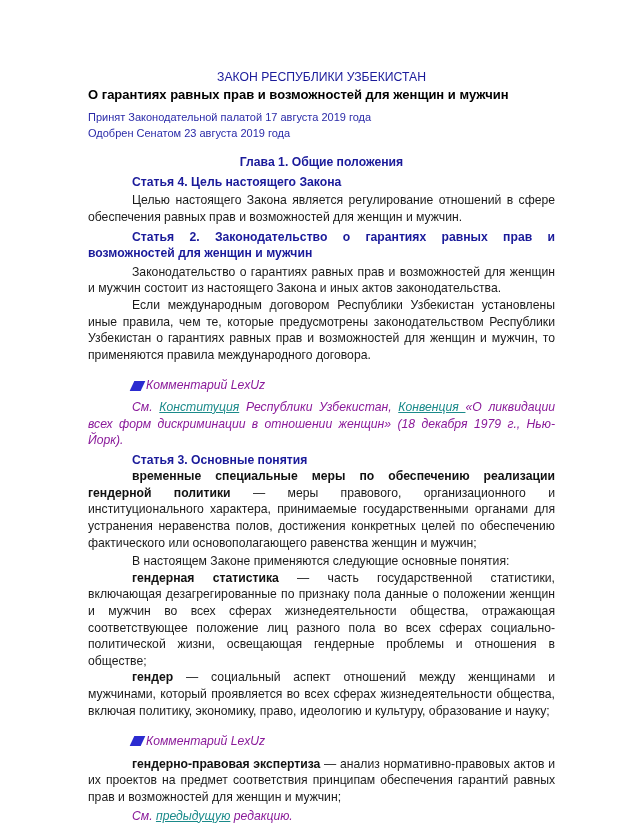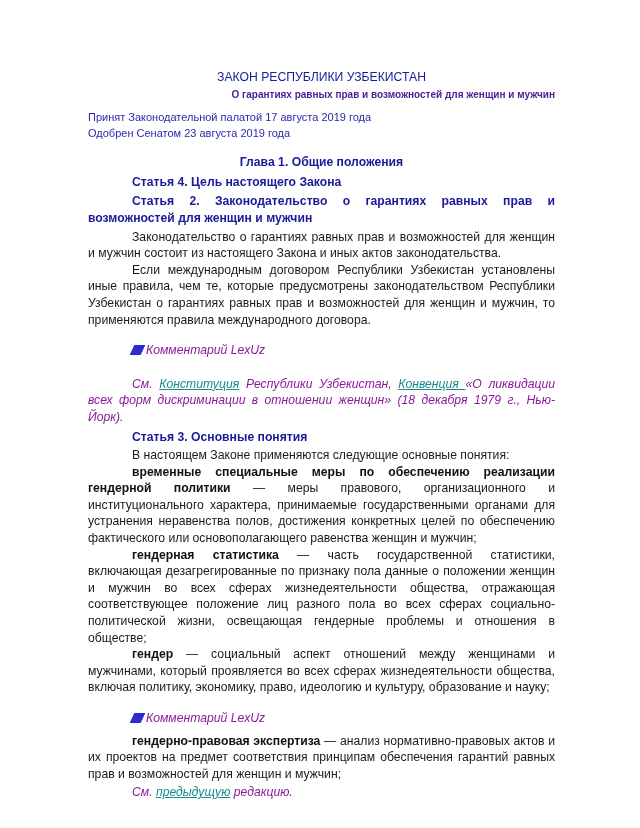--- a/index.html
+++ b/index.html
@@ -3,64 +3,65 @@
   <meta charset="utf-8">
   <style>
     html, body { margin: 0; padding: 0; background: #ffffff; }
     body { width: 640px; height: 828px; overflow: hidden; position: relative; }
     .page {
       position: absolute; left: 88px; top: 52px; width: 467px;
       font-family: "Liberation Sans", sans-serif;
       font-size: 12.2px; line-height: 16.6px; color: #1a1a1a;
     }
     .title { text-align: center; color: #1a1a9a; font-size: 12.2px; margin-top: 17px; }
-    .subtitle { text-align: right; color: #4c1d95; font-weight: bold; font-size: 10px; margin-top: 1px; }
+    .subtitle { text-align: left; color: #000000; font-weight: bold; font-size: 13px; margin-top: 1px; }
     .adopted { color: #2a2aa8; font-size: 11px; line-height: 16px; margin-top: 6px; }
     .chapter { text-align: center; color: #1a1a9a; font-weight: bold; margin-top: 13px; }
     .article { color: #1a1a9a; font-weight: bold; text-indent: 44px; margin-top: 3px; text-align: justify; }
     .p { text-align: justify; text-indent: 44px; margin-top: 2px; }
     .p.cont { margin-top: 0; }
     .comment { color: #8a1a9a; font-style: italic; margin-left: 44px; margin-top: 14px; display: flex; align-items: center; }
     .comment-icon { display: inline-block; width: 11px; height: 10px; margin-right: 3px; background: #2b2bd0; transform: skewX(-25deg); }
-    .see { color: #8a1a9a; font-style: italic; text-align: justify; text-indent: 44px; margin-top: 17px; }
+    .see { color: #8a1a9a; font-style: italic; text-align: justify; text-indent: 44px; margin-top: 5px; }
     .see a { color: #1a8a8a; text-decoration: underline; }
     b.term { color: #111; }
   </style>
 </head>
 <body>
 
 <div class="page">
   <div class="title">ЗАКОН РЕСПУБЛИКИ УЗБЕКИСТАН</div>
   <div class="subtitle">О гарантиях равных прав и возможностей для женщин и мужчин</div>
   <div class="adopted">
     <div>Принят Законодательной палатой 17 августа 2019 года</div>
     <div>Одобрен Сенатом 23 августа 2019 года</div>
   </div>
 
   <div class="chapter">Глава 1. Общие положения</div>
 
   <div class="article">Статья 4. Цель настоящего Закона</div>
+  <div class="p">Целью настоящего Закона является регулирование отношений в сфере обеспечения равных прав и возможностей для женщин и мужчин.</div>
 
   <div class="article">Статья 2. Законодательство о гарантиях равных прав и возможностей для женщин и мужчин</div>
   <div class="p">Законодательство о гарантиях равных прав и возможностей для женщин и мужчин состоит из настоящего Закона и иных актов законодательства.</div>
   <div class="p cont">Если международным договором Республики Узбекистан установлены иные правила, чем те, которые предусмотрены законодательством Республики Узбекистан о гарантиях равных прав и возможностей для женщин и мужчин, то применяются правила международного договора.</div>
 
   <div class="comment">
     <span class="comment-icon"></span>
     <span>Комментарий LexUz</span>
   </div>
 
   <div class="see">
     <span>См. </span><a>Конституция</a><span> Республики Узбекистан, </span><a>Конвенция </a><span>«О ликвидации всех форм дискриминации в отношении женщин» (18 декабря 1979 г., Нью-Йорк).</span>
   </div>
 
   <div class="article">Статья 3. Основные понятия</div>
+  <div class="p cont"><b class="term">временные специальные меры по обеспечению реализации гендерной политики</b><span> — меры правового, организационного и институционального характера, принимаемые государственными органами для устранения неравенства полов, достижения конкретных целей по обеспечению фактического или основополагающего равенства женщин и мужчин;</span></div>
+
   <div class="p">В настоящем Законе применяются следующие основные понятия:</div>
-
-  <div class="p cont"><b class="term">временные специальные меры по обеспечению реализации гендерной политики</b><span> — меры правового, организационного и институционального характера, принимаемые государственными органами для устранения неравенства полов, достижения конкретных целей по обеспечению фактического или основополагающего равенства женщин и мужчин;</span></div>
   <div class="p cont"><b class="term">гендерная статистика</b><span> — часть государственной статистики, включающая дезагрегированные по признаку пола данные о положении женщин и мужчин во всех сферах жизнедеятельности общества, отражающая соответствующее положение лиц разного пола во всех сферах социально-политической жизни, освещающая гендерные проблемы и отношения в обществе;</span></div>
   <div class="p cont"><b class="term">гендер</b><span> — социальный аспект отношений между женщинами и мужчинами, который проявляется во всех сферах жизнедеятельности общества, включая политику, экономику, право, идеологию и культуру, образование и науку;</span></div>
 
   <div class="comment">
     <span class="comment-icon"></span>
     <span>Комментарий LexUz</span>
   </div>
 
 
   <div class="p" style="margin-top:6px"><b class="term">гендерно-правовая экспертиза</b><span> — анализ нормативно-правовых актов и их проектов на предмет соответствия принципам обеспечения гарантий равных прав и возможностей для женщин и мужчин;</span></div>

